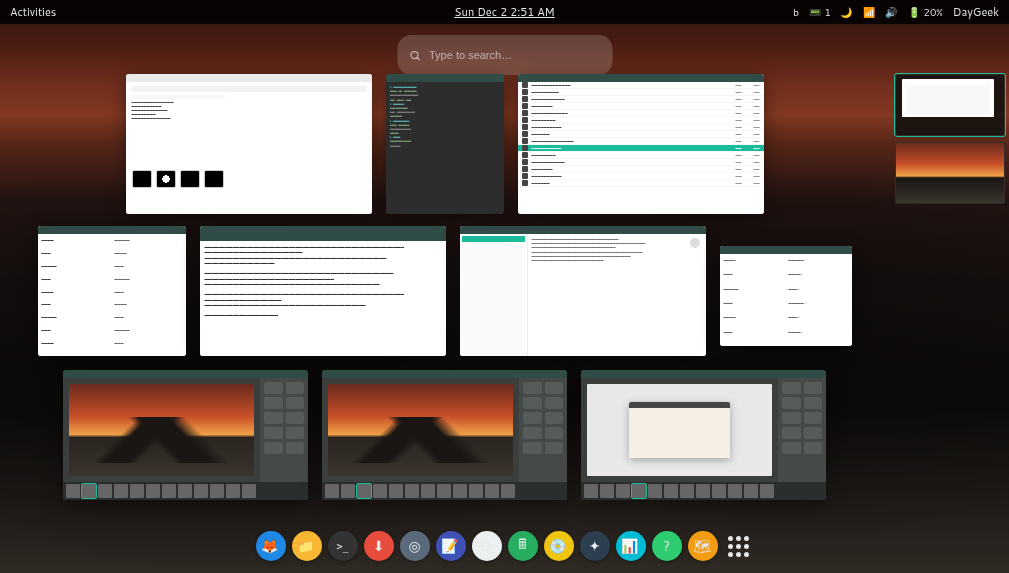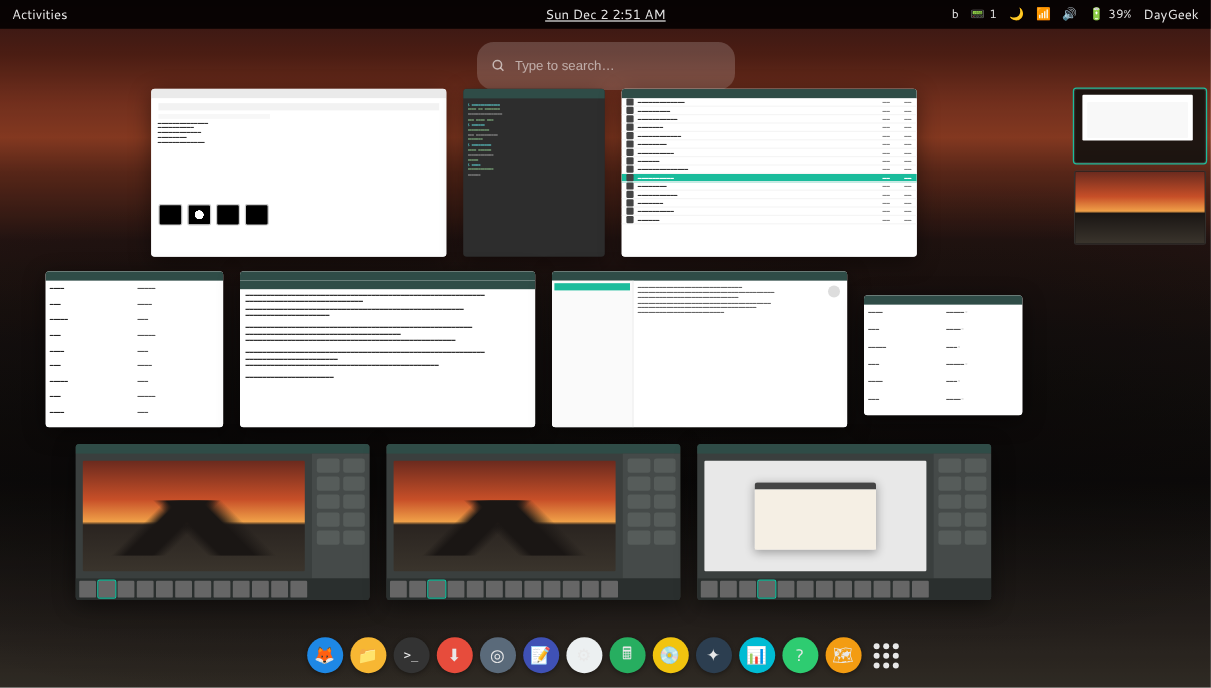--- a/index.html
+++ b/index.html
@@ -203,21 +203,21 @@
 
 <div class="topbar">
   <div>Activities</div>
   <div class="center">Sun Dec 2  2:51 AM</div>
   <div class="right">
     <span class="tray-icon">b</span>
     <span class="tray-icon">📟 <span>1</span></span>
     <span class="tray-icon">🌙</span>
     <span class="tray-icon">📶</span>
     <span class="tray-icon">🔊</span>
-    <span class="tray-icon">🔋 <span>39%</span></span>
+    <span class="tray-icon">🔋 <span>20%</span></span>
     <span>DayGeek</span>
   </div>
 </div>
 
 <div class="search-bar">
   <span>
     <svg width="12" height="12" viewBox="0 0 24 24" fill="none" stroke="rgba(255,255,255,0.6)" stroke-width="2.5">
       <circle cx="10" cy="10" r="7"></circle>
         <line x1="20" y1="20" x2="15" y2="15"></line>
     </svg>

